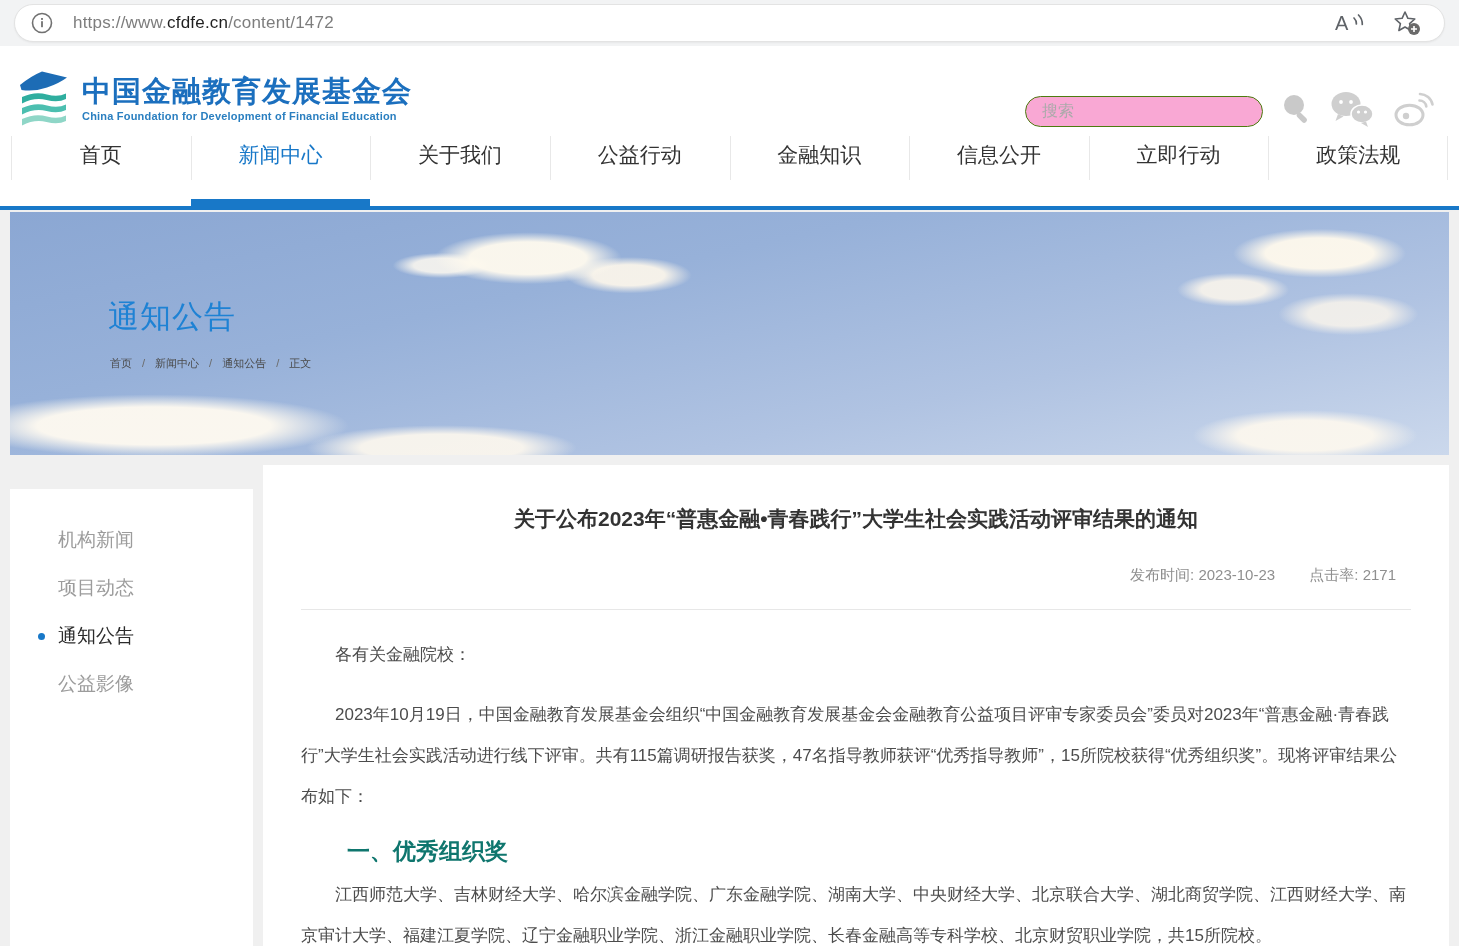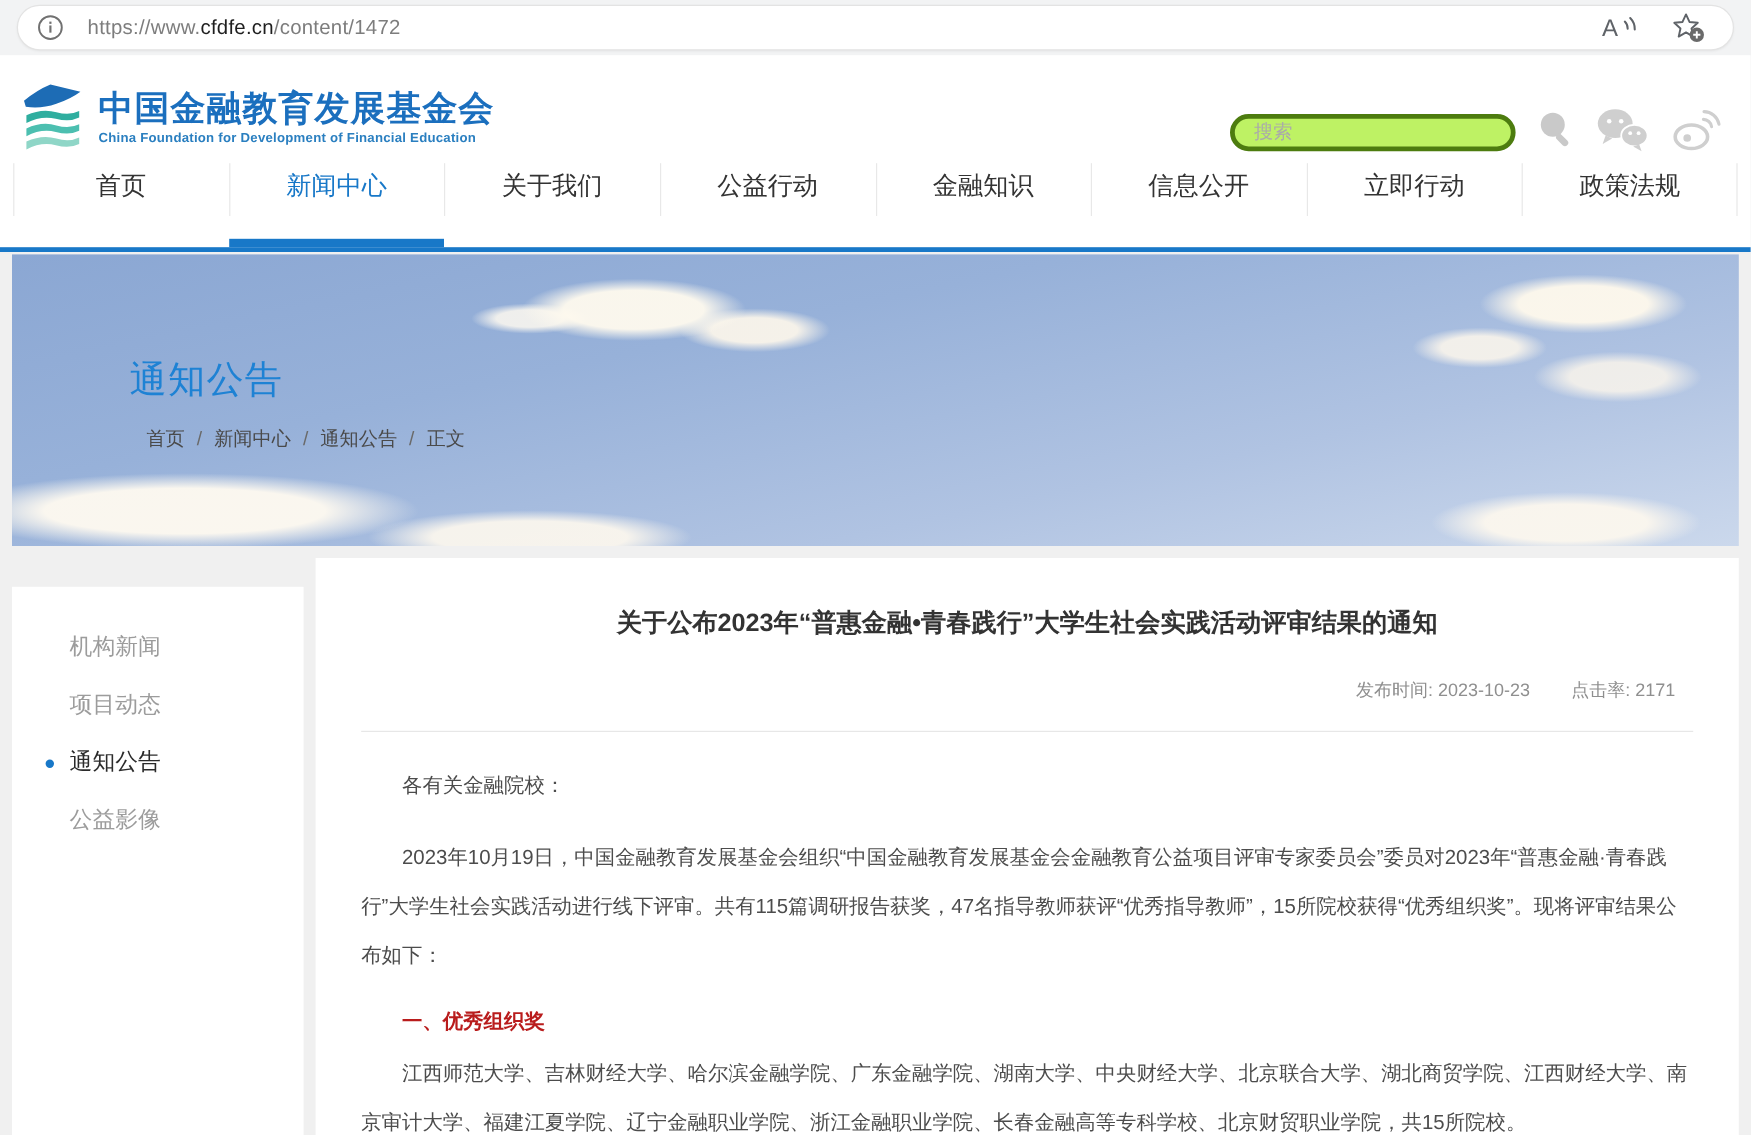--- a/index.html
+++ b/index.html
@@ -18,22 +18,22 @@
   .pill-right { margin-left:auto; display:flex; align-items:center; gap:26px; padding-right:8px; }
   .pill-right .icon { cursor:pointer; }
 
   
   .site-header { background:#fff; height:164px; border-bottom:4px solid #1878c8; position:relative; }
   .header-top { height:86px; display:flex; align-items:flex-end; padding:0 14px; }
   .logo { display:flex; align-items:center; gap:10px; }
   .logo-text .cn { color:#1b6fbe; font-size:29px; font-weight:bold; letter-spacing:1px; line-height:1.05; }
   .logo-text .en { color:#2a7fc0; font-size:11px; font-weight:bold; margin-top:3px; letter-spacing:.2px; }
   .header-tools { margin-left:auto; display:flex; align-items:center; gap:18px; padding-right:10px; }
-  .search-box { width:238px; height:31px; border:4px solid #4d7c0f; border-radius:16px;
-    background:#bef264; padding:0 16px; font-size:16px; color:#444;
+  .search-box { width:238px; height:31px; border:1px solid #4d7c0f; border-radius:16px;
+    background:#f9a8d4; padding:0 16px; font-size:16px; color:#444;
     font-family:"Liberation Sans", sans-serif; outline:none; }
   .search-box::placeholder { color:#aaa; }
 
   .nav { display:flex; height:74px; padding:0 11px; }
   .nav-item { flex:1; position:relative; text-align:center; padding-top:9px;
     font-size:21px; color:#333; cursor:pointer; }
   .nav-item::before { content:''; position:absolute; left:0; top:4px; width:1px; height:44px; background:#e8e8e8; }
   .nav-item:last-child::after { content:''; position:absolute; right:0; top:4px; width:1px; height:44px; background:#e8e8e8; }
   .nav-item.active { color:#1878c8; }
   .nav-item.active .active-bar { position:absolute; left:0; right:0; bottom:0; height:7px; background:#1878c8; }
@@ -46,21 +46,21 @@
       radial-gradient(ellipse 70px 18px at 30% 22%, rgba(255,250,240,.85) 0 40%, rgba(255,255,255,0) 70%),
       radial-gradient(ellipse 120px 34px at 91% 17%, rgba(255,249,236,.95) 0 45%, rgba(255,255,255,0) 72%),
       radial-gradient(ellipse 80px 24px at 85% 32%, rgba(255,248,236,.85) 0 40%, rgba(255,255,255,0) 70%),
       radial-gradient(ellipse 100px 30px at 93% 42%, rgba(255,248,236,.8) 0 40%, rgba(255,255,255,0) 70%),
       radial-gradient(ellipse 260px 42px at 10% 88%, rgba(255,250,240,.95) 0 45%, rgba(255,255,255,0) 75%),
       radial-gradient(ellipse 180px 30px at 30% 97%, rgba(255,249,238,.9) 0 45%, rgba(255,255,255,0) 75%),
       radial-gradient(ellipse 150px 34px at 90% 92%, rgba(255,249,238,.9) 0 45%, rgba(255,255,255,0) 75%),
       linear-gradient(168deg, #8ba7d3 0%, #97b1d9 35%, #b0c3e2 70%, #cbd8ec 100%);
   }
   .banner-title { position:absolute; left:98px; top:84px; font-size:31px; color:#1e82d4; letter-spacing:1px; }
-  .breadcrumb { position:absolute; left:112px; top:144px; font-size:16px; color:#4a4a4a; }
+  .breadcrumb { position:absolute; left:100px; top:144px; font-size:11px; color:#4a4a4a; }
   .breadcrumb a { color:#4a4a4a; text-decoration:none; cursor:pointer; }
   .breadcrumb .sep { color:#6a6a6a; margin:0 10px; }
 
   
   .content-wrap { display:flex; gap:10px; padding:10px 10px 0 10px; height:491px; }
   .sidebar { width:243px; background:#fff; padding-top:27px;margin-top:24px; }
   .side-item { position:relative; height:48px; line-height:48px; padding-left:48px;
     font-size:19px; color:#9c9c9c; cursor:pointer; }
   .side-item.active { color:#2b2b2b; }
   .side-item .dot { display:none; }
@@ -68,21 +68,21 @@
     width:7px; height:7px; border-radius:50%; background:#1878c8; }
   .main-panel { flex:1; background:#fff; padding:40px 38px 0 38px; }
   .article-title { text-align:center; font-size:21px; font-weight:bold; color:#333; }
   .article-meta { text-align:right; margin-top:33px; font-size:15px; color:#8f8f8f; }
   .article-meta .field { margin:0 15px; }
   .article-divider { border:none; border-top:1px solid #e7e7e7; margin-top:24px; }
   .article-body { font-size:17px; color:#4c4c4c; line-height:41px; }
   .article-body p { text-indent:2em; }
   .p1 { margin-top:24px; }
   .p2 { margin-top:19px; }
-  .section-heading { margin-top:14px; font-size:17px; font-weight:bold; color:#b91c1c; text-indent:2em; }
+  .section-heading { margin-top:14px; font-size:23px; font-weight:bold; color:#0f766e; text-indent:2em; }
   .p3 { margin-top:2px; }
 </style>
 </head>
 <body>
 
 <div class="browser-bar">
   <div class="url-pill">
     <span class="icon">
       <svg width="26" height="26" viewBox="0 0 26 26">
           <circle cx="13" cy="13" r="9.5" fill="none" stroke="#717171" stroke-width="1.6"></circle>

